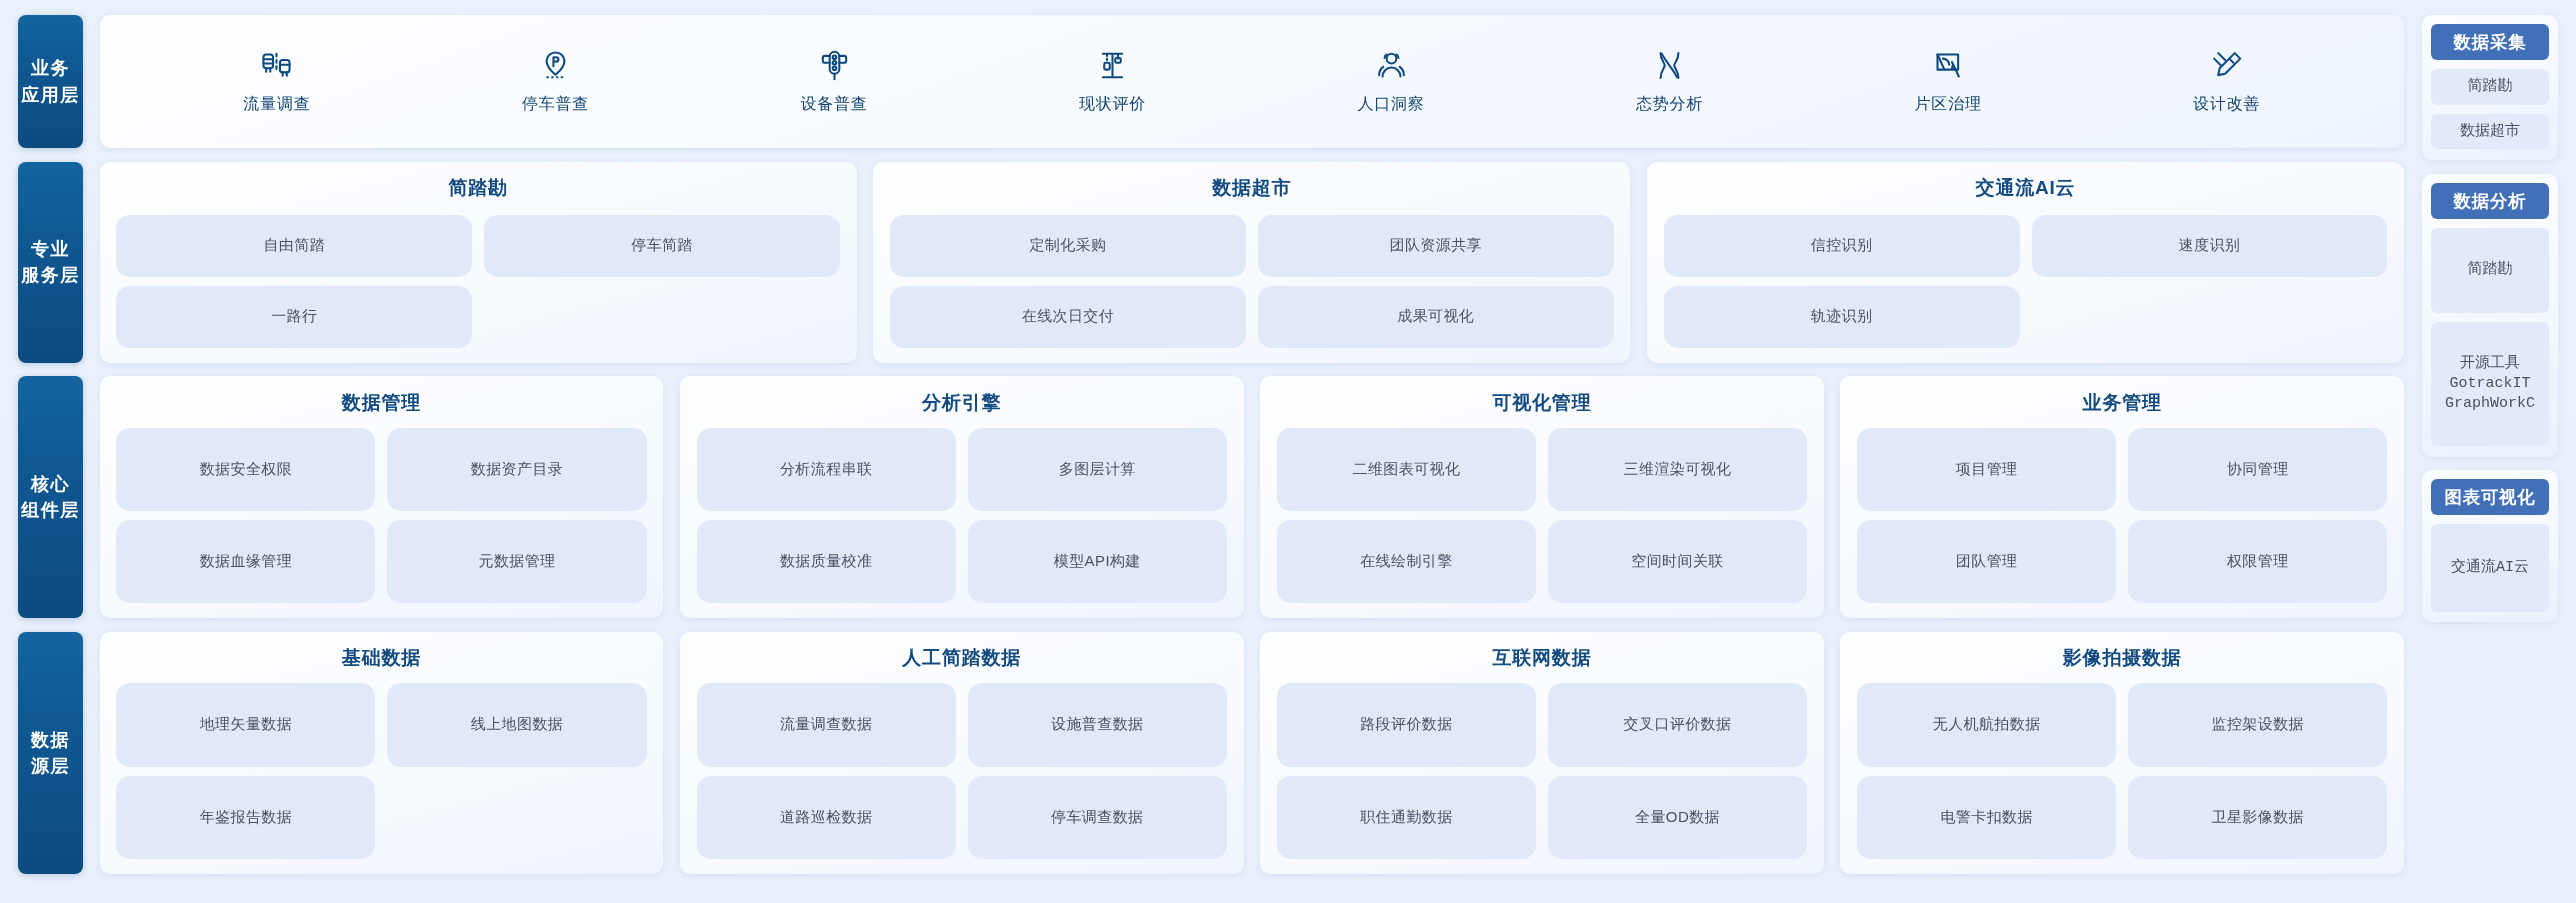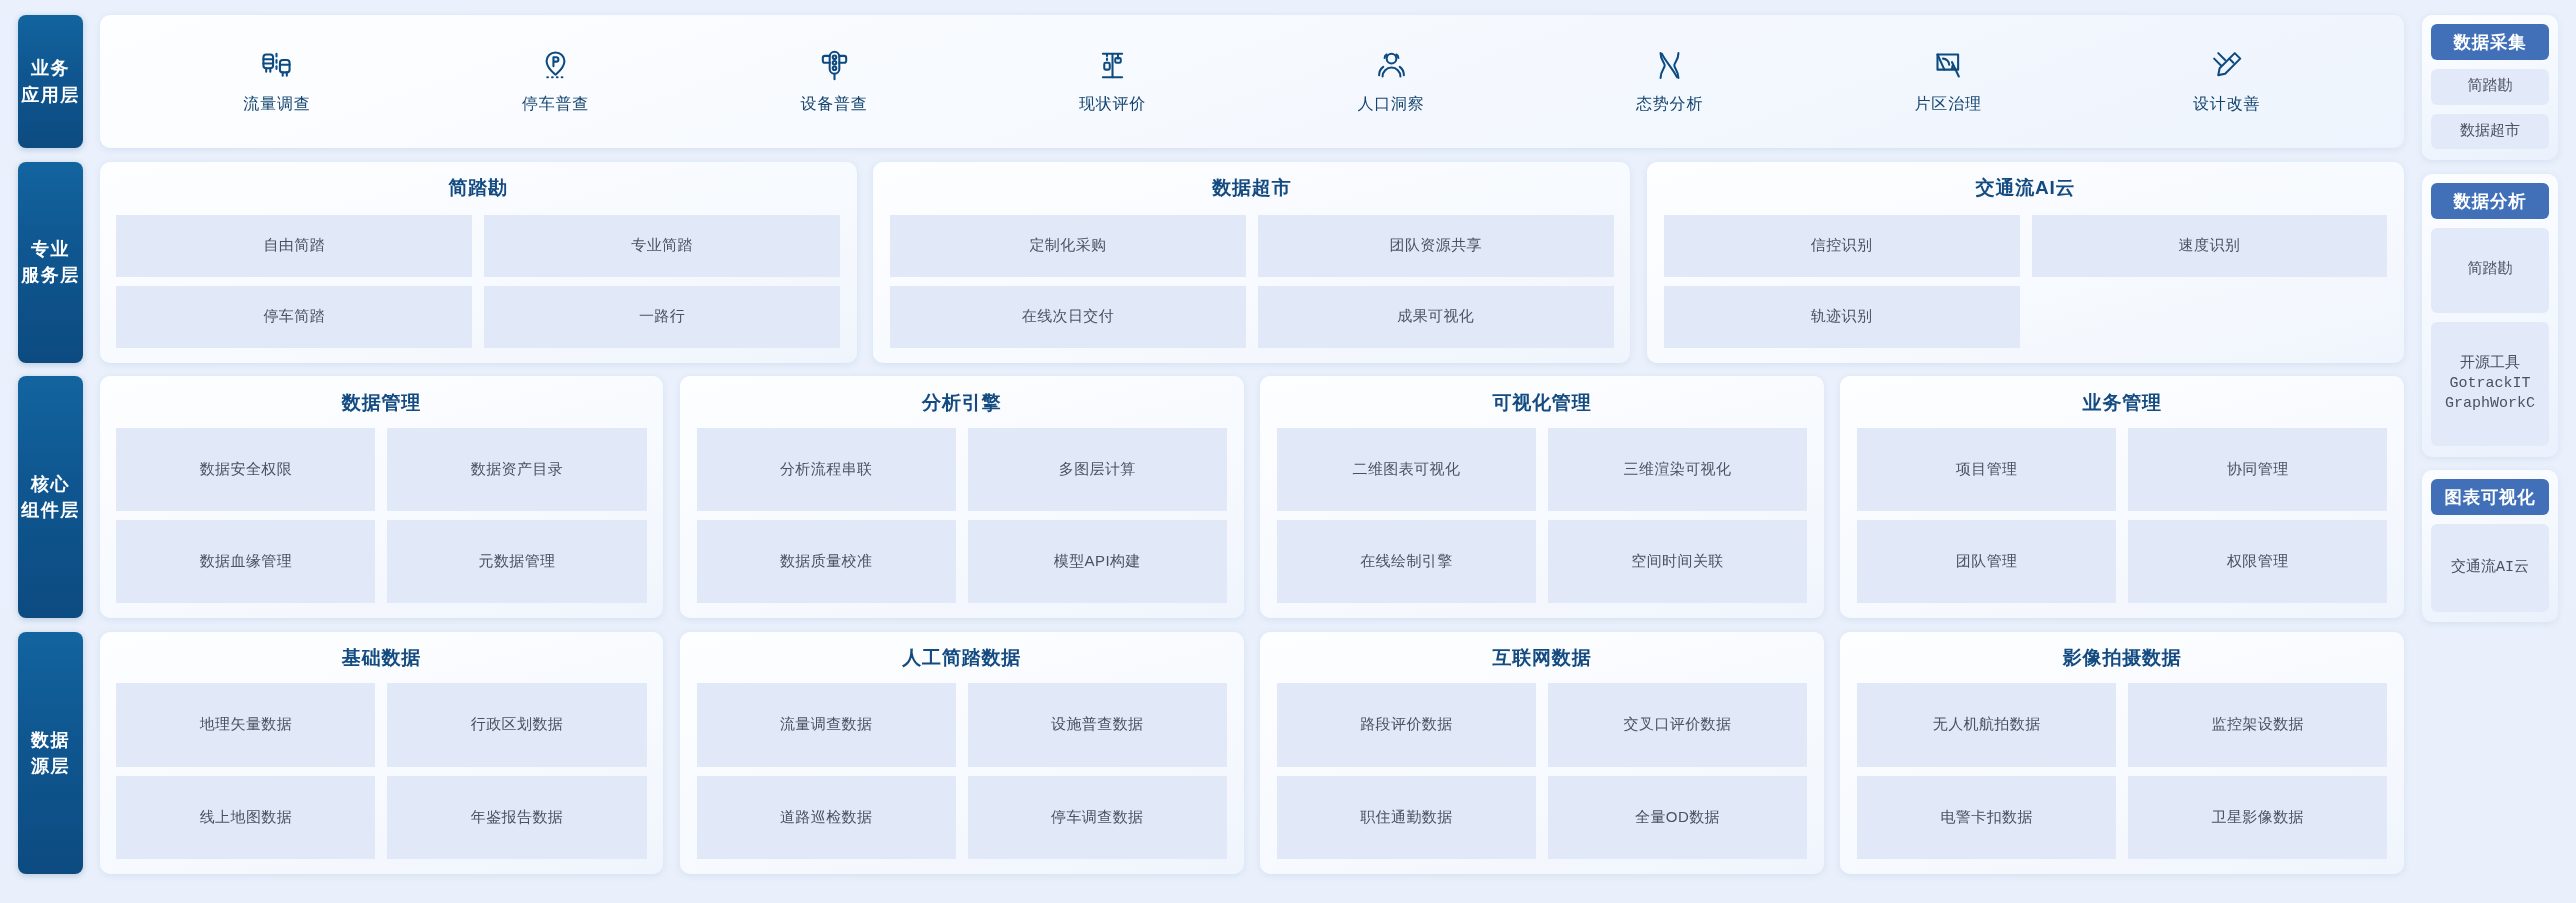--- a/index.html
+++ b/index.html
@@ -127,21 +127,21 @@
   }
   .group-items {
     flex: 1 1 auto;
     display: grid;
     grid-template-columns: 1fr 1fr;
     grid-auto-rows: 1fr;
     gap: 9px 12px;
   }
   .chip {
     background: #e1e9f9;
-    border-radius: 0;
+    border-radius: 14px;
     display: flex;
     align-items: center;
     justify-content: center;
     font-size: 15px;
     color: #4a5261;
     letter-spacing: 0.4px;
     white-space: nowrap;
     cursor: pointer;
     min-height: 33px;
   }
@@ -335,21 +335,20 @@
       <div class="layer-tab">
         <span>专业</span>
         <span>服务层</span>
       </div>
       <div class="group-strip">
 
         <div class="group-card">
           <div class="group-title">简踏勘</div>
           <div class="group-items">
             <div class="chip">自由简踏</div>
-            <div class="chip">专业简踏</div>
             <div class="chip">停车简踏</div>
             <div class="chip">一路行</div>
           </div>
         </div>
 
         <div class="group-card">
           <div class="group-title">数据超市</div>
           <div class="group-items">
             <div class="chip">定制化采购</div>
             <div class="chip">团队资源共享</div>
@@ -424,21 +423,20 @@
       <div class="layer-tab">
         <span>数据</span>
         <span>源层</span>
       </div>
       <div class="group-strip">
 
         <div class="group-card">
           <div class="group-title">基础数据</div>
           <div class="group-items">
             <div class="chip">地理矢量数据</div>
-            <div class="chip">行政区划数据</div>
             <div class="chip">线上地图数据</div>
             <div class="chip">年鉴报告数据</div>
           </div>
         </div>
 
         <div class="group-card">
           <div class="group-title">人工简踏数据</div>
           <div class="group-items">
             <div class="chip">流量调查数据</div>
             <div class="chip">设施普查数据</div>

